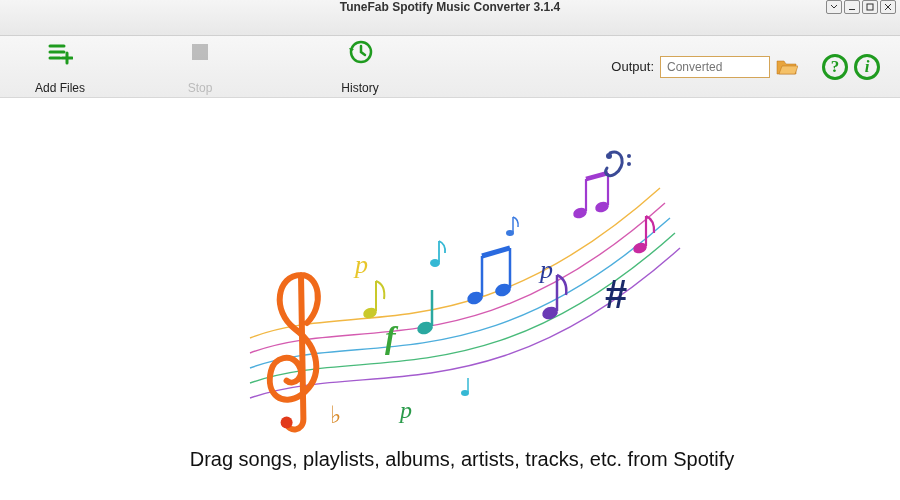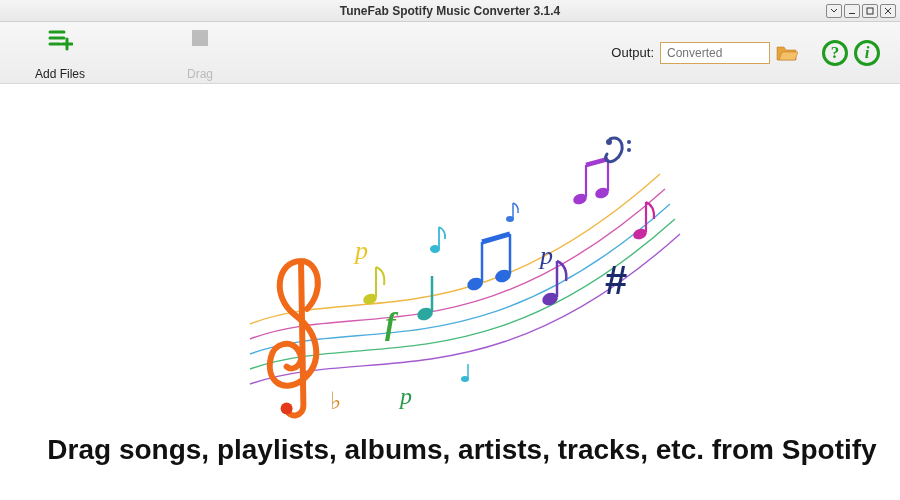--- a/index.html
+++ b/index.html
@@ -4,25 +4,25 @@
 <style>
   * { box-sizing: border-box; margin: 0; padding: 0; }
   body {
     font-family: Arial, sans-serif;
     width: 900px;
     height: 500px;
     overflow: hidden;
     background: #fff;
   }
   .titlebar {
-    height: 22px;
+    height: 36px;
     background: linear-gradient(#f5f5f5, #e8e8e8);
     border-bottom: 1px solid #d0d0d0;
     display: flex;
-    align-items: center;
+    align-items: flex-start;
     position: relative;
   }
   .titlebar-title {
     position: absolute;
     left: 0; right: 0;
     text-align: center;
     font-size: 12px;
     font-weight: bold;
     color: #333;
   }
@@ -101,22 +101,22 @@
     align-items:center;
     justify-content:flex-start;
     padding-top: 20px;
   }
   .artwork {
     width: 480px;
     height: 320px;
     position: relative;
   }
   .drag-text {
-    font-size: 28px;
-    font-weight: bold;
+    font-size: 20px;
+    font-weight: normal;
     color: #111;
     margin-top: 10px;
     text-align: center;
     margin-left: 24px;
   }
 </style>
 </head>
 <body>
 
 <div class="titlebar">
@@ -164,25 +164,35 @@
 
 
   <div class="tool-spacer"></div>
 
   <div class="tool-btn disabled">
     <div class="tool-icon">
       <svg width="20" height="20" viewBox="0 0 20 20">
         <rect x="2" y="2" width="16" height="16" fill="#999"></rect>
       </svg>
     </div>
-    <div class="tool-label">Drag</div>
+    <div class="tool-label">Stop</div>
   </div>
 
   <div style="width:80px"></div>
 
+  <div class="tool-btn">
+    <div class="tool-icon">
+      <svg width="26" height="26" viewBox="0 0 26 26">
+        <circle cx="14" cy="13" r="10" fill="none" stroke="#1f9b1f" stroke-width="2.5"></circle>
+        <path d="M14 7 V13 L18 16" fill="none" stroke="#1f9b1f" stroke-width="2.5" stroke-linecap="round"></path>
+        <path d="M2 9 L4 13 L7 10 Z" fill="#1f9b1f"></path>
+      </svg>
+    </div>
+    <div class="tool-label">History</div>
+  </div>
 
   <div class="output-group">
     <span class="output-label">Output:</span>
     <input class="output-input" type="text" placeholder="Converted" style="">
     <div class="folder-btn">
       <svg width="22" height="18" viewBox="0 0 22 18">
         <path d="M1 3 L1 16 L20 16 L20 6 L10 6 L8 3 Z" fill="#e8a43c" stroke="#b8731a" stroke-width="0.5"></path>
         <path d="M3 16 L6 8 L22 8 L19 16 Z" fill="#f5c168" stroke="#b8731a" stroke-width="0.5"></path>
       </svg>
     </div>

